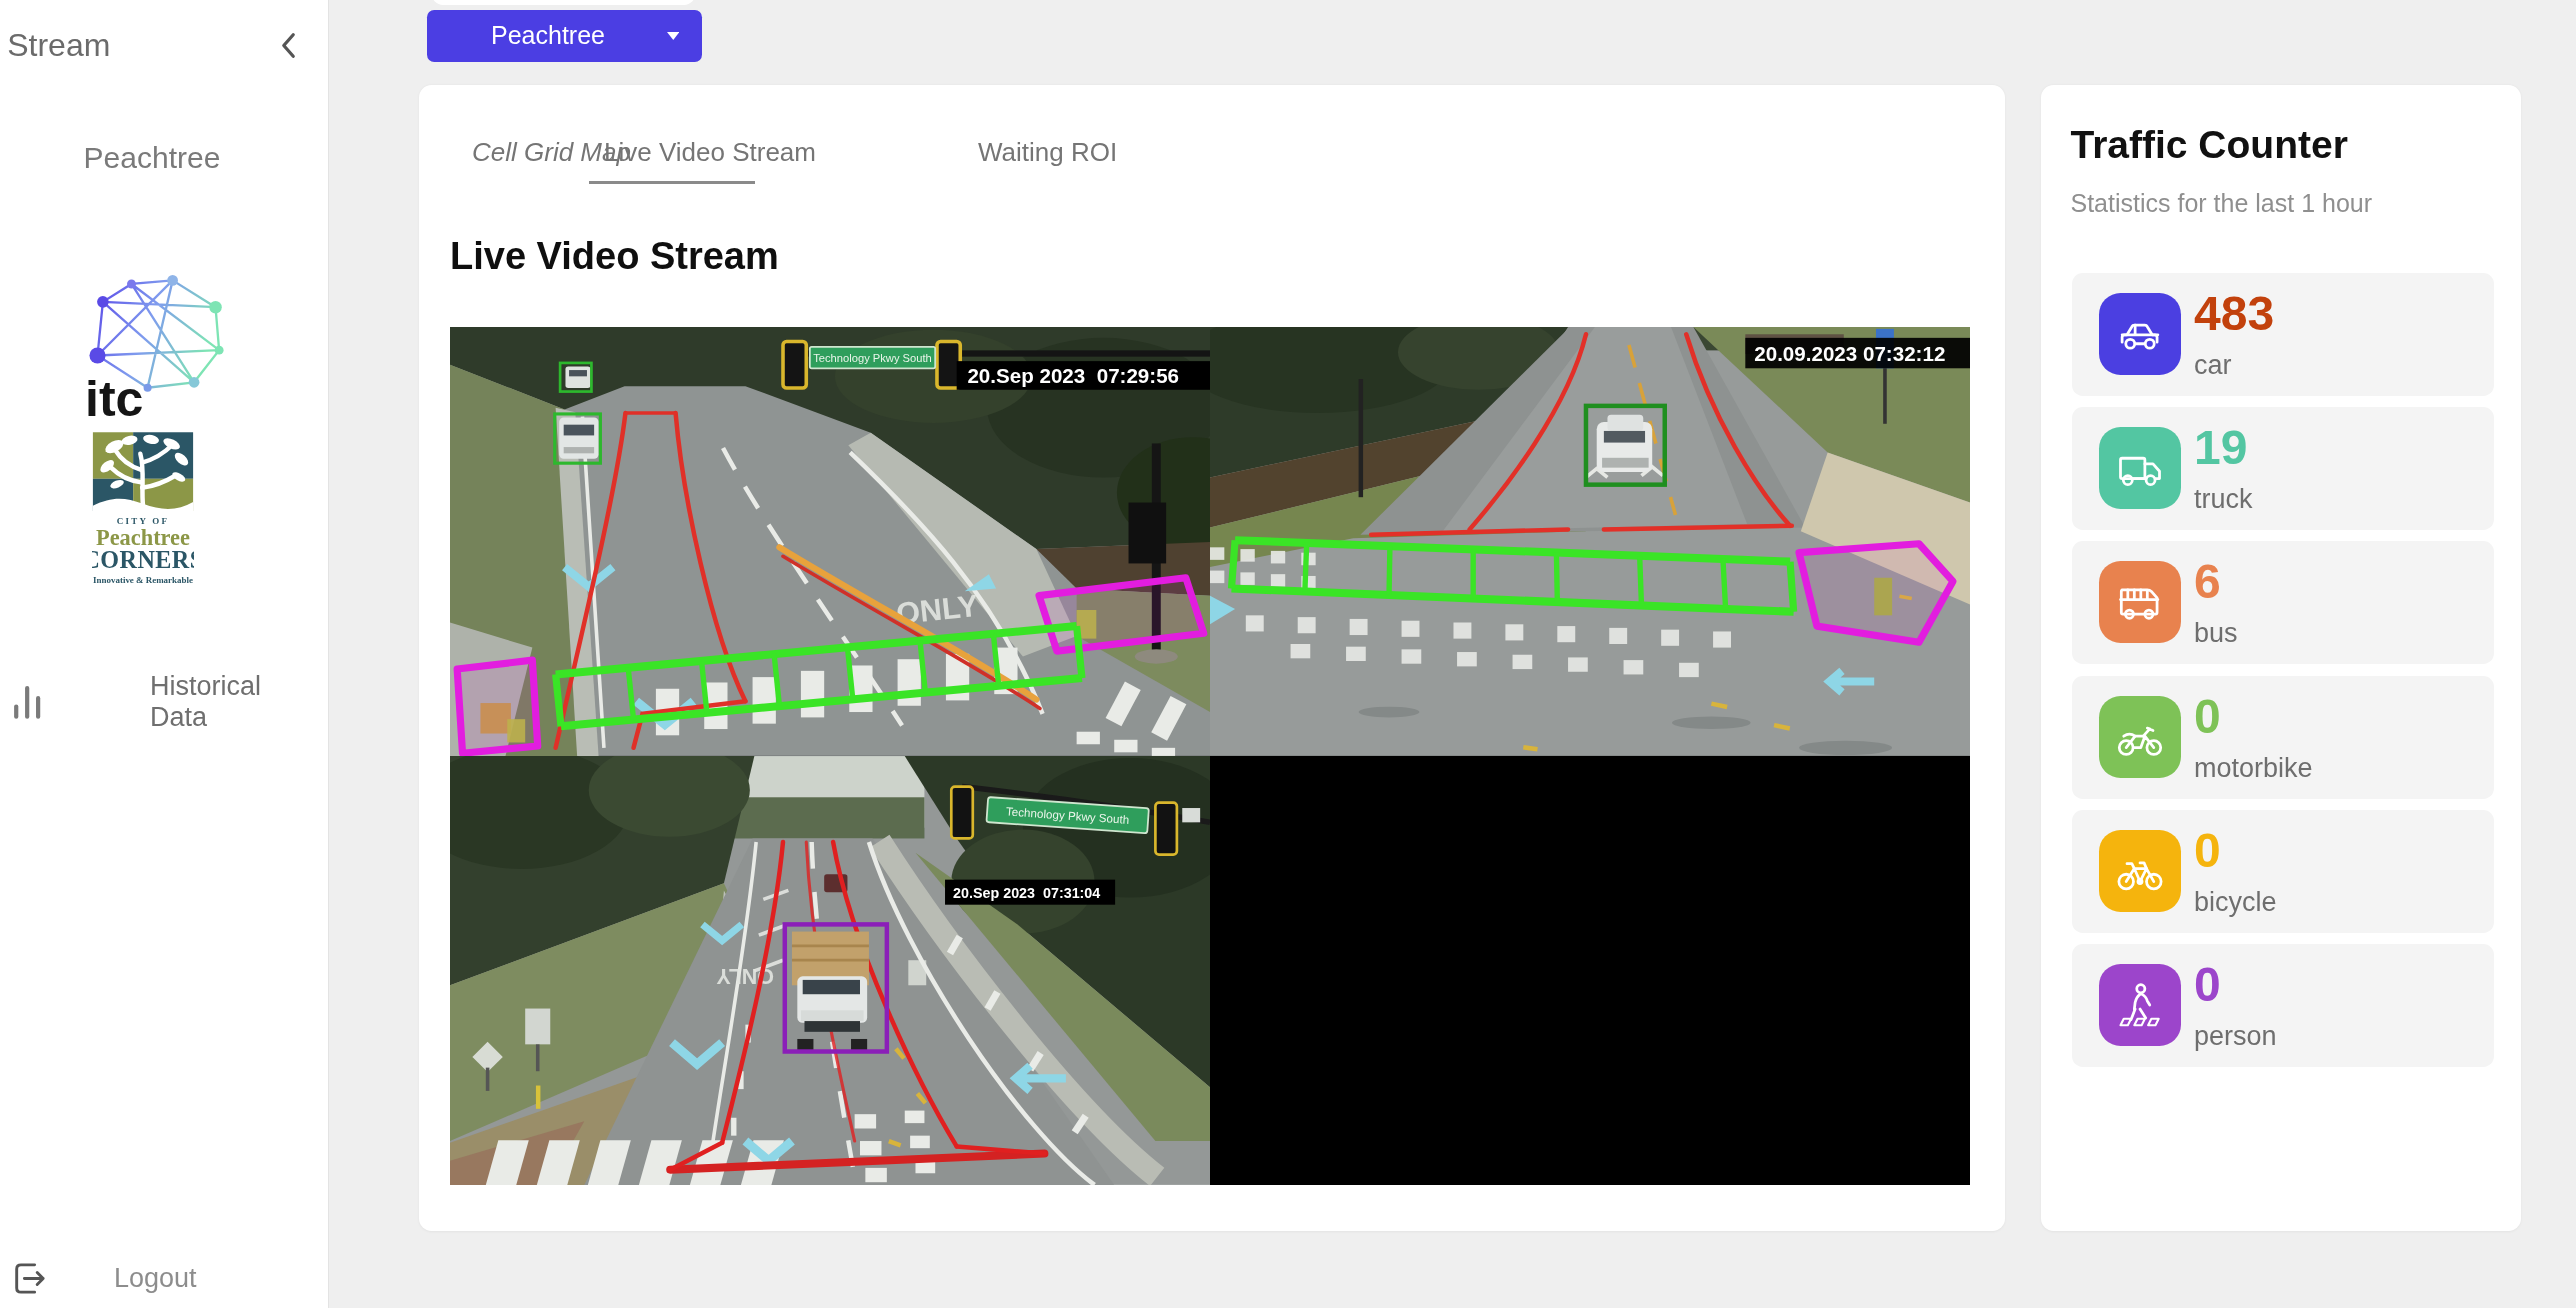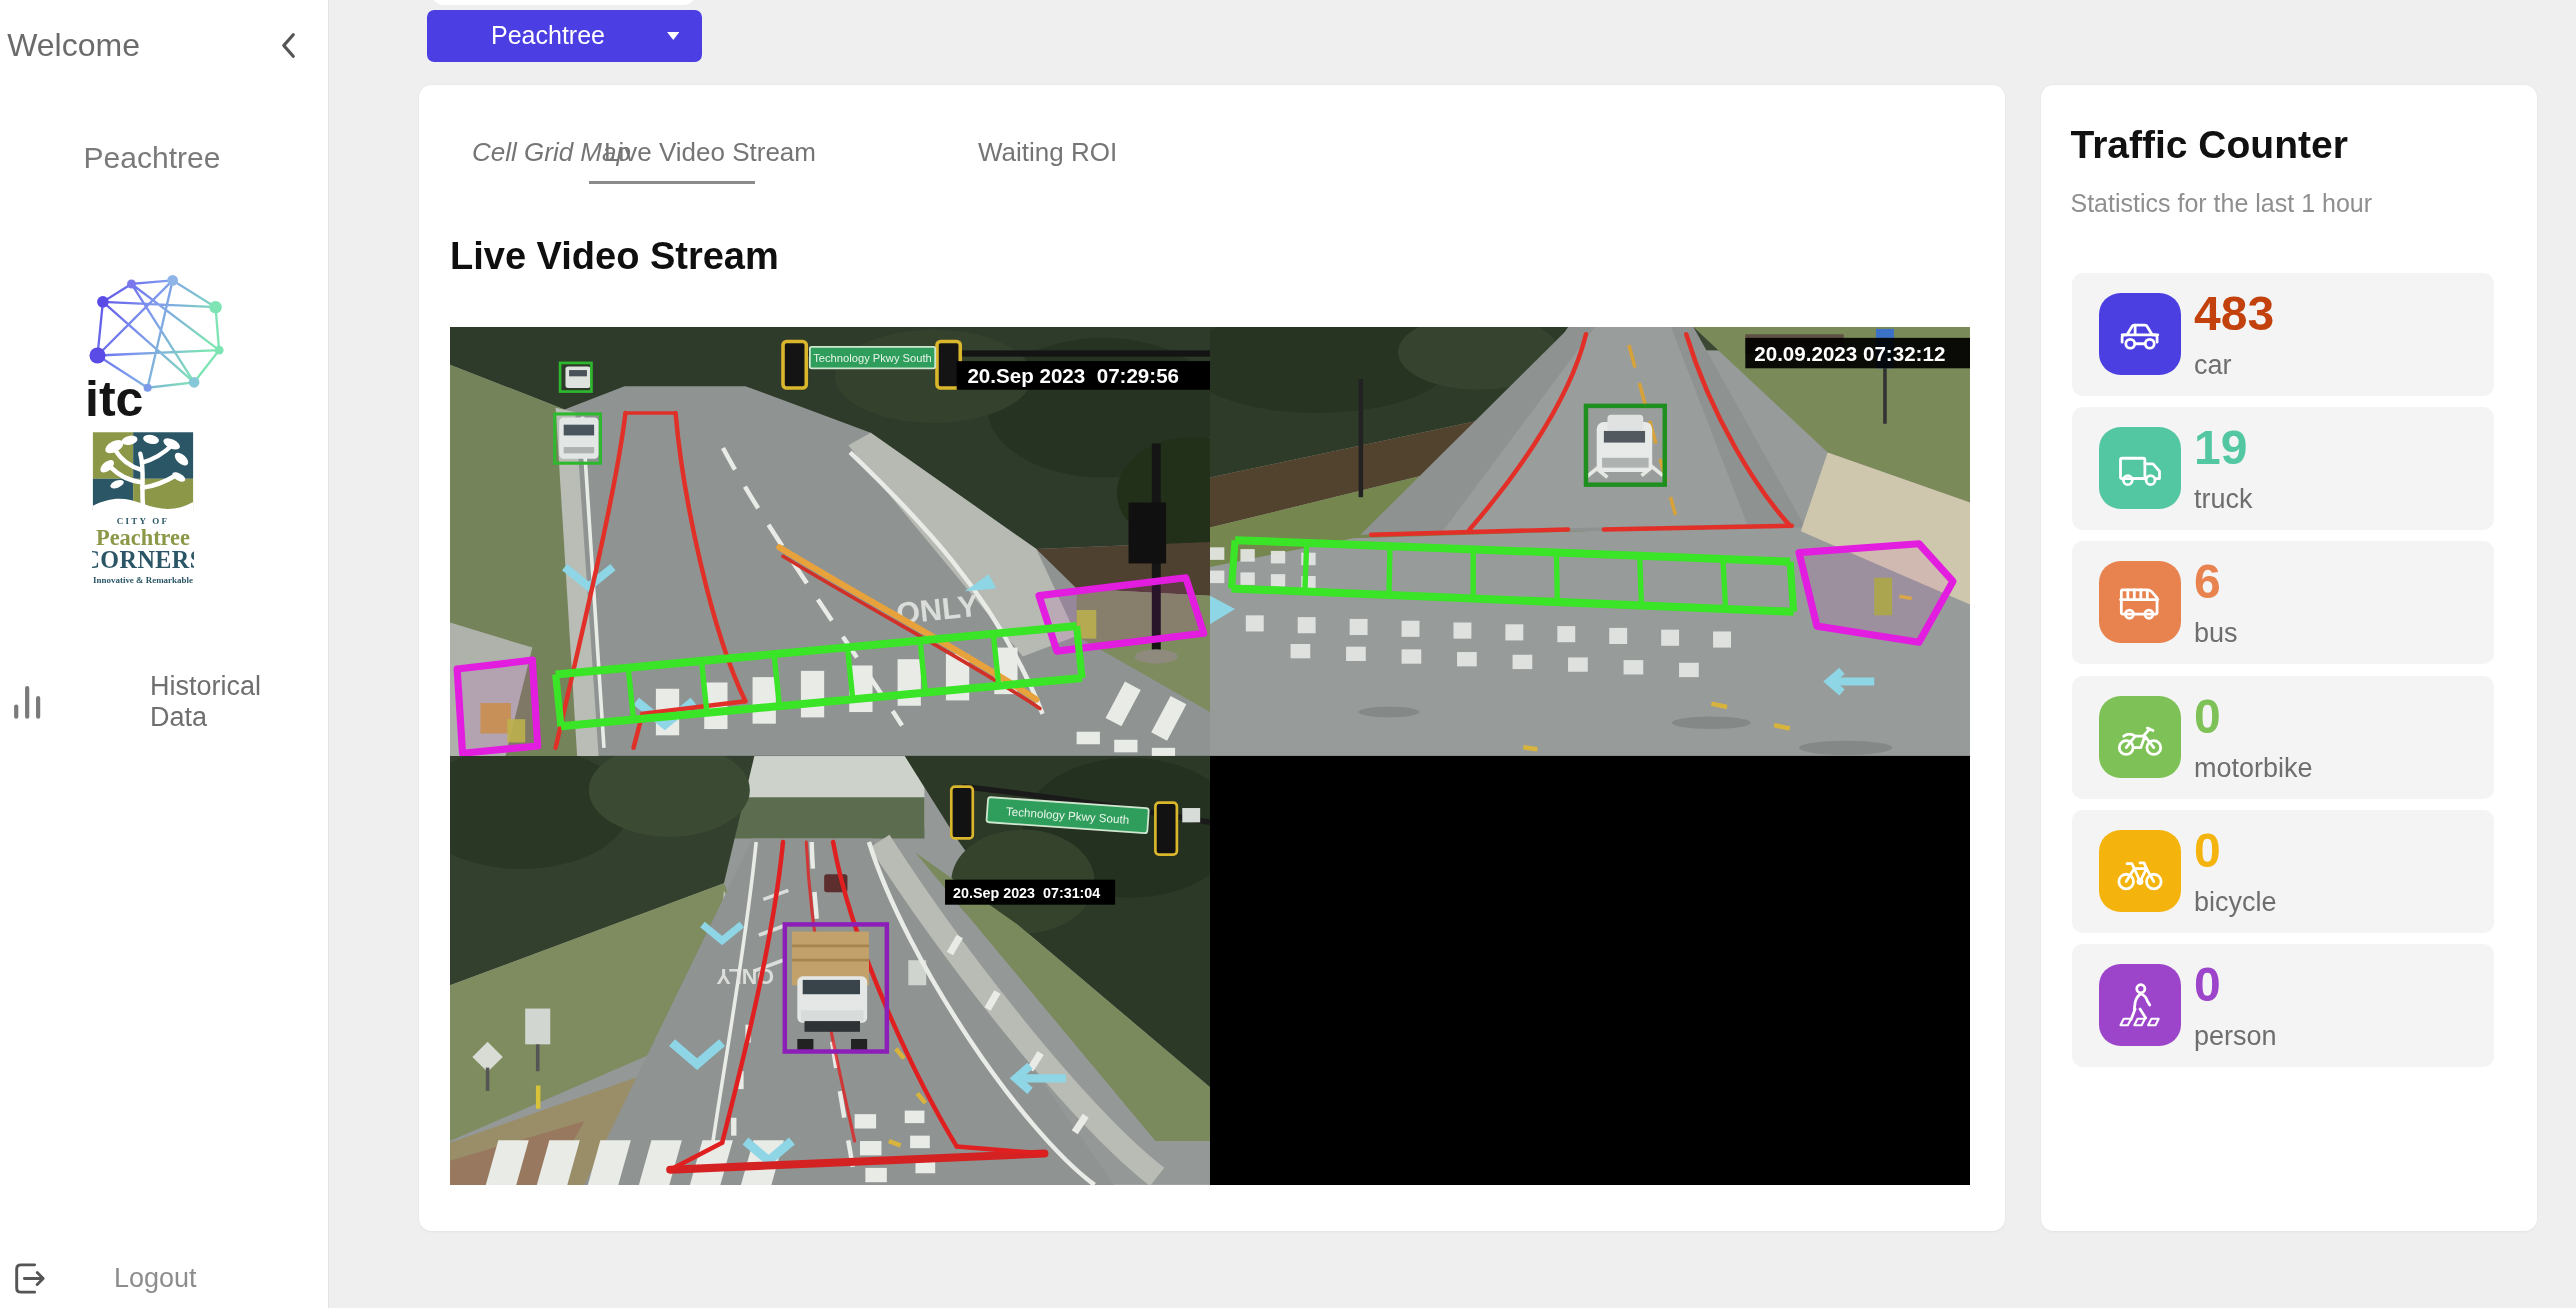--- a/index.html
+++ b/index.html
@@ -21,21 +21,21 @@
   #main-card{left:419px;top:85px;width:1586px;height:1146px;background:#fff;border-radius:12.5px;box-shadow:0 0.9px 2.7px rgba(0,0,0,.05);}
   .tab{top:52px;font-size:26px;color:#757575;cursor:pointer;}
   .tab-underline{left:170px;top:96px;width:166px;height:2.7px;background:#8a8a8a;}
   #section-title{left:31px;top:150px;font-size:38px;font-weight:700;color:#0f0f0f;}
   #video-grid{left:31px;top:242px;width:1520px;height:857px;background:#000;}
   .feed{width:760px;height:429px;overflow:hidden;}
   .ts{font-weight:bold;fill:#ffffff;white-space:pre;font-family:"Liberation Sans",sans-serif;}
   .sign-text{fill:#eaf5ea;text-anchor:middle;font-family:"Liberation Sans",sans-serif;}
   .roadtext{fill:#e3e6e1;opacity:.9;font-weight:bold;font-family:"Liberation Sans",sans-serif;}
   
-  #tc-panel{left:2041px;top:85px;width:480px;height:1146px;background:#fff;border-radius:12.5px;box-shadow:0 0.9px 2.7px rgba(0,0,0,.05);padding-left:16px;}
+  #tc-panel{left:2041px;top:85px;width:480px;height:1146px;background:#fff;border-radius:12.5px;box-shadow:0 0.9px 2.7px rgba(0,0,0,.05);}
   #tc-title{left:29.5px;top:38px;font-size:39px;font-weight:700;color:#111;}
   #tc-sub{left:29.5px;top:104px;font-size:25px;color:#8f8f8f;}
   .stat-card{left:31px;width:422px;height:123px;background:#f4f4f4;border-radius:10.7px;}
   .stat-icon{position:absolute;left:27px;top:19.7px;width:82px;height:82px;border-radius:21.5px;display:flex;align-items:center;justify-content:center;}
   .stat-count{position:absolute;left:122px;top:12.5px;font-size:48px;font-weight:700;}
   .stat-label{position:absolute;left:122px;top:77px;font-size:27px;color:#6e6e6e;}
   .c-car{background:#4b3fe1;} .n-car{color:#c2410c;}
   .c-truck{background:#53c6a2;} .n-truck{color:#53c6a2;}
   .c-bus{background:#e8824e;} .n-bus{color:#e8824e;}
   .c-motorbike{background:#7ec257;} .n-motorbike{color:#7ec257;}
@@ -43,21 +43,21 @@
   .c-person{background:#9c45cb;} .n-person{color:#9c45cb;}
   .stat-icon svg{stroke:#fff;fill:none;stroke-width:3.4;stroke-linecap:round;stroke-linejoin:round;}
   .logo-serif{font-family:"Liberation Serif",serif;}
 </style>
 </head>
 <body>
 
 <div id="app">
 
   <aside id="sidebar" class="abs">
-    <div class="abs welcome">Welcome</div>
+    <div class="abs welcome">Stream</div>
     <div class="abs collapse">
       <svg width="23" height="27" viewBox="0 0 13 20">
         <path d="M10 2 L3 10 L10 18" stroke="#555" stroke-width="2.4" fill="none" stroke-linecap="round" stroke-linejoin="round"></path>
       </svg>
     </div>
     <div class="abs sitename">Peachtree</div>
 
     <div class="abs" style="left:85px;top:273px;width:152px;height:148px;">
       <svg width="152" height="148" viewBox="0 0 170 165">
         <defs>

